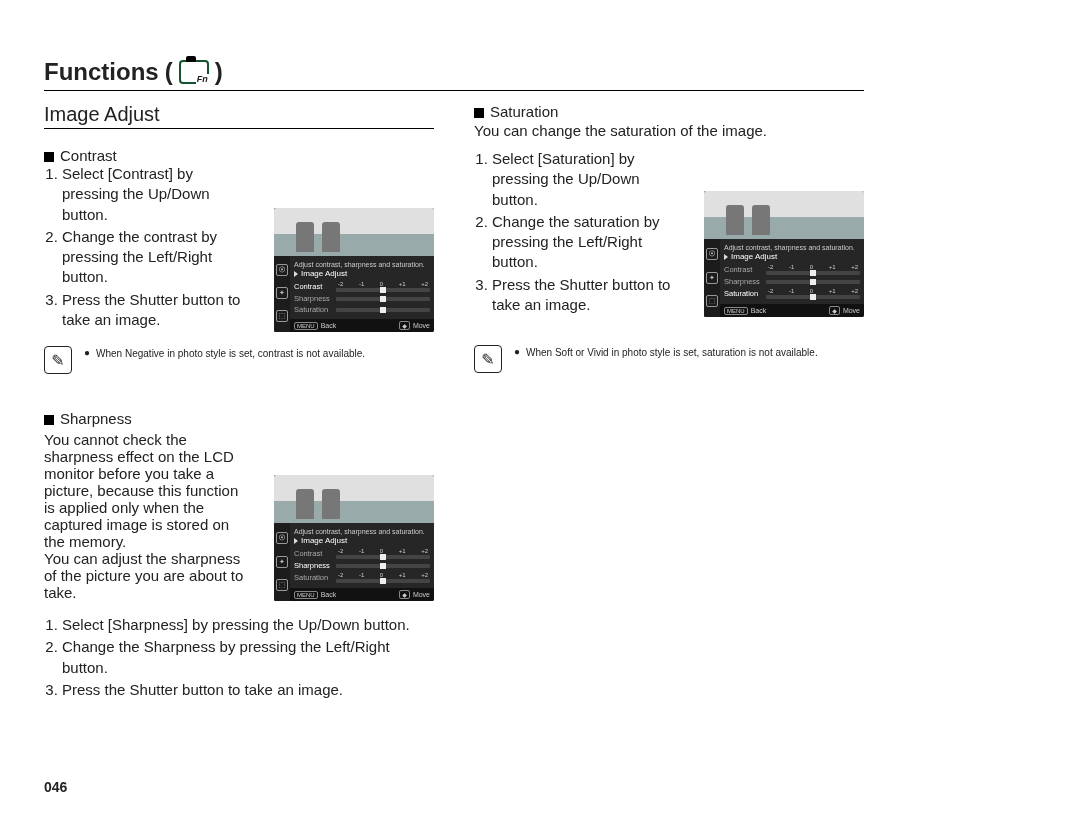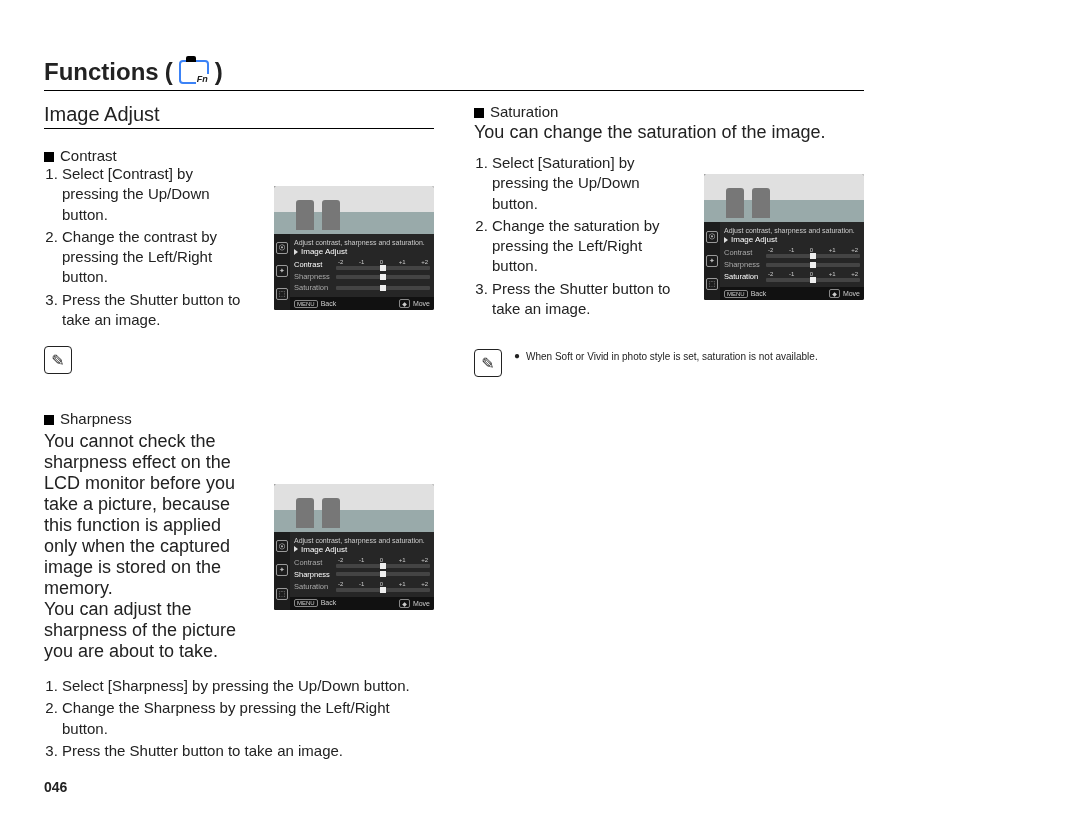--- a/index.html
+++ b/index.html
@@ -54,27 +54,27 @@
     font-size: 15px;
   }
   .sq-bullet {
     display:inline-block;
     width:10px; height:10px;
     background:#000;
     margin-right:6px;
     vertical-align: middle;
   }
   .intro {
-    font-size: 18px;
+    font-size: 15px;
     margin: 2px 0 10px 0;
   }
   .row {
     display:flex;
     gap:24px;
-    align-items: center;
+    align-items: flex-end;
   }
   .row .text {
     flex:1;
   }
   ol.steps {
     font-size: 15px;
     padding-left: 18px;
     margin: 0;
   }
   ol.steps li { margin-bottom: 2px; line-height:1.35; }
@@ -163,21 +163,21 @@
     flex:1;
     display:flex;flex-direction:column;gap:1px;
   }
   .lcd .ticks{display:flex;justify-content:space-between;font-size:6px;color:#ccc;padding:0 2px;}
   .lcd .bar{height:4px;background:#444;position:relative;border-radius:1px;}
   .lcd .bar .knob{position:absolute;top:-1px;width:6px;height:6px;background:#eee;left:calc(50% - 3px);}  
   .lcd .ftr{display:flex;justify-content:space-between;align-items:center;font-size:7px;color:#ccc;background:#111;padding:2px 4px 2px 20px;}
   .lcd .ftr .kb{display:inline-block;border:1px solid #888;border-radius:2px;padding:0 2px;margin-right:3px;font-size:6px;}
   
   .cam-icon{
-    display:inline-block;width:26px;height:20px;border:2px solid #3b82f6;border-radius:4px;position:relative;vertical-align:-3px;font-style:italic;
+    display:inline-block;width:26px;height:20px;border:2px solid #14532d;border-radius:4px;position:relative;vertical-align:-3px;font-style:italic;
   }
   .cam-icon::before{content:"";position:absolute;left:5px;top:-6px;width:10px;height:6px;background:#000;border-radius:2px 2px 0 0;}
   .cam-icon .fn{position:absolute;right:-2px;bottom:-2px;font-size:9px;font-weight:bold;background:#fff;padding:0 1px;}
 </style>
 </head>
 <body>
 
 <div class="page">
   <h1 class="main-title">
     <span>Functions</span>
@@ -259,20 +259,21 @@
               <span><span class="kb">MENU</span><span>Back</span></span>
               <span><span class="kb">◆</span><span>Move</span></span>
             </div>
           </div>
         </div>
 
         <div class="note-row">
           <div class="note-icon">
               <span>✎</span>
             </div>
+          <div class="note-text dot-bullet">When Negative in photo style is set, contrast is not available.</div>
         </div>
       </div>
 
       <div class="block" style="margin-top:36px;">
         <div class="sq-heading">
           <span class="sq-bullet"></span><span>Sharpness</span>
         </div>
 
         <div class="row" style="margin-top:4px;">
           <div class="text">

